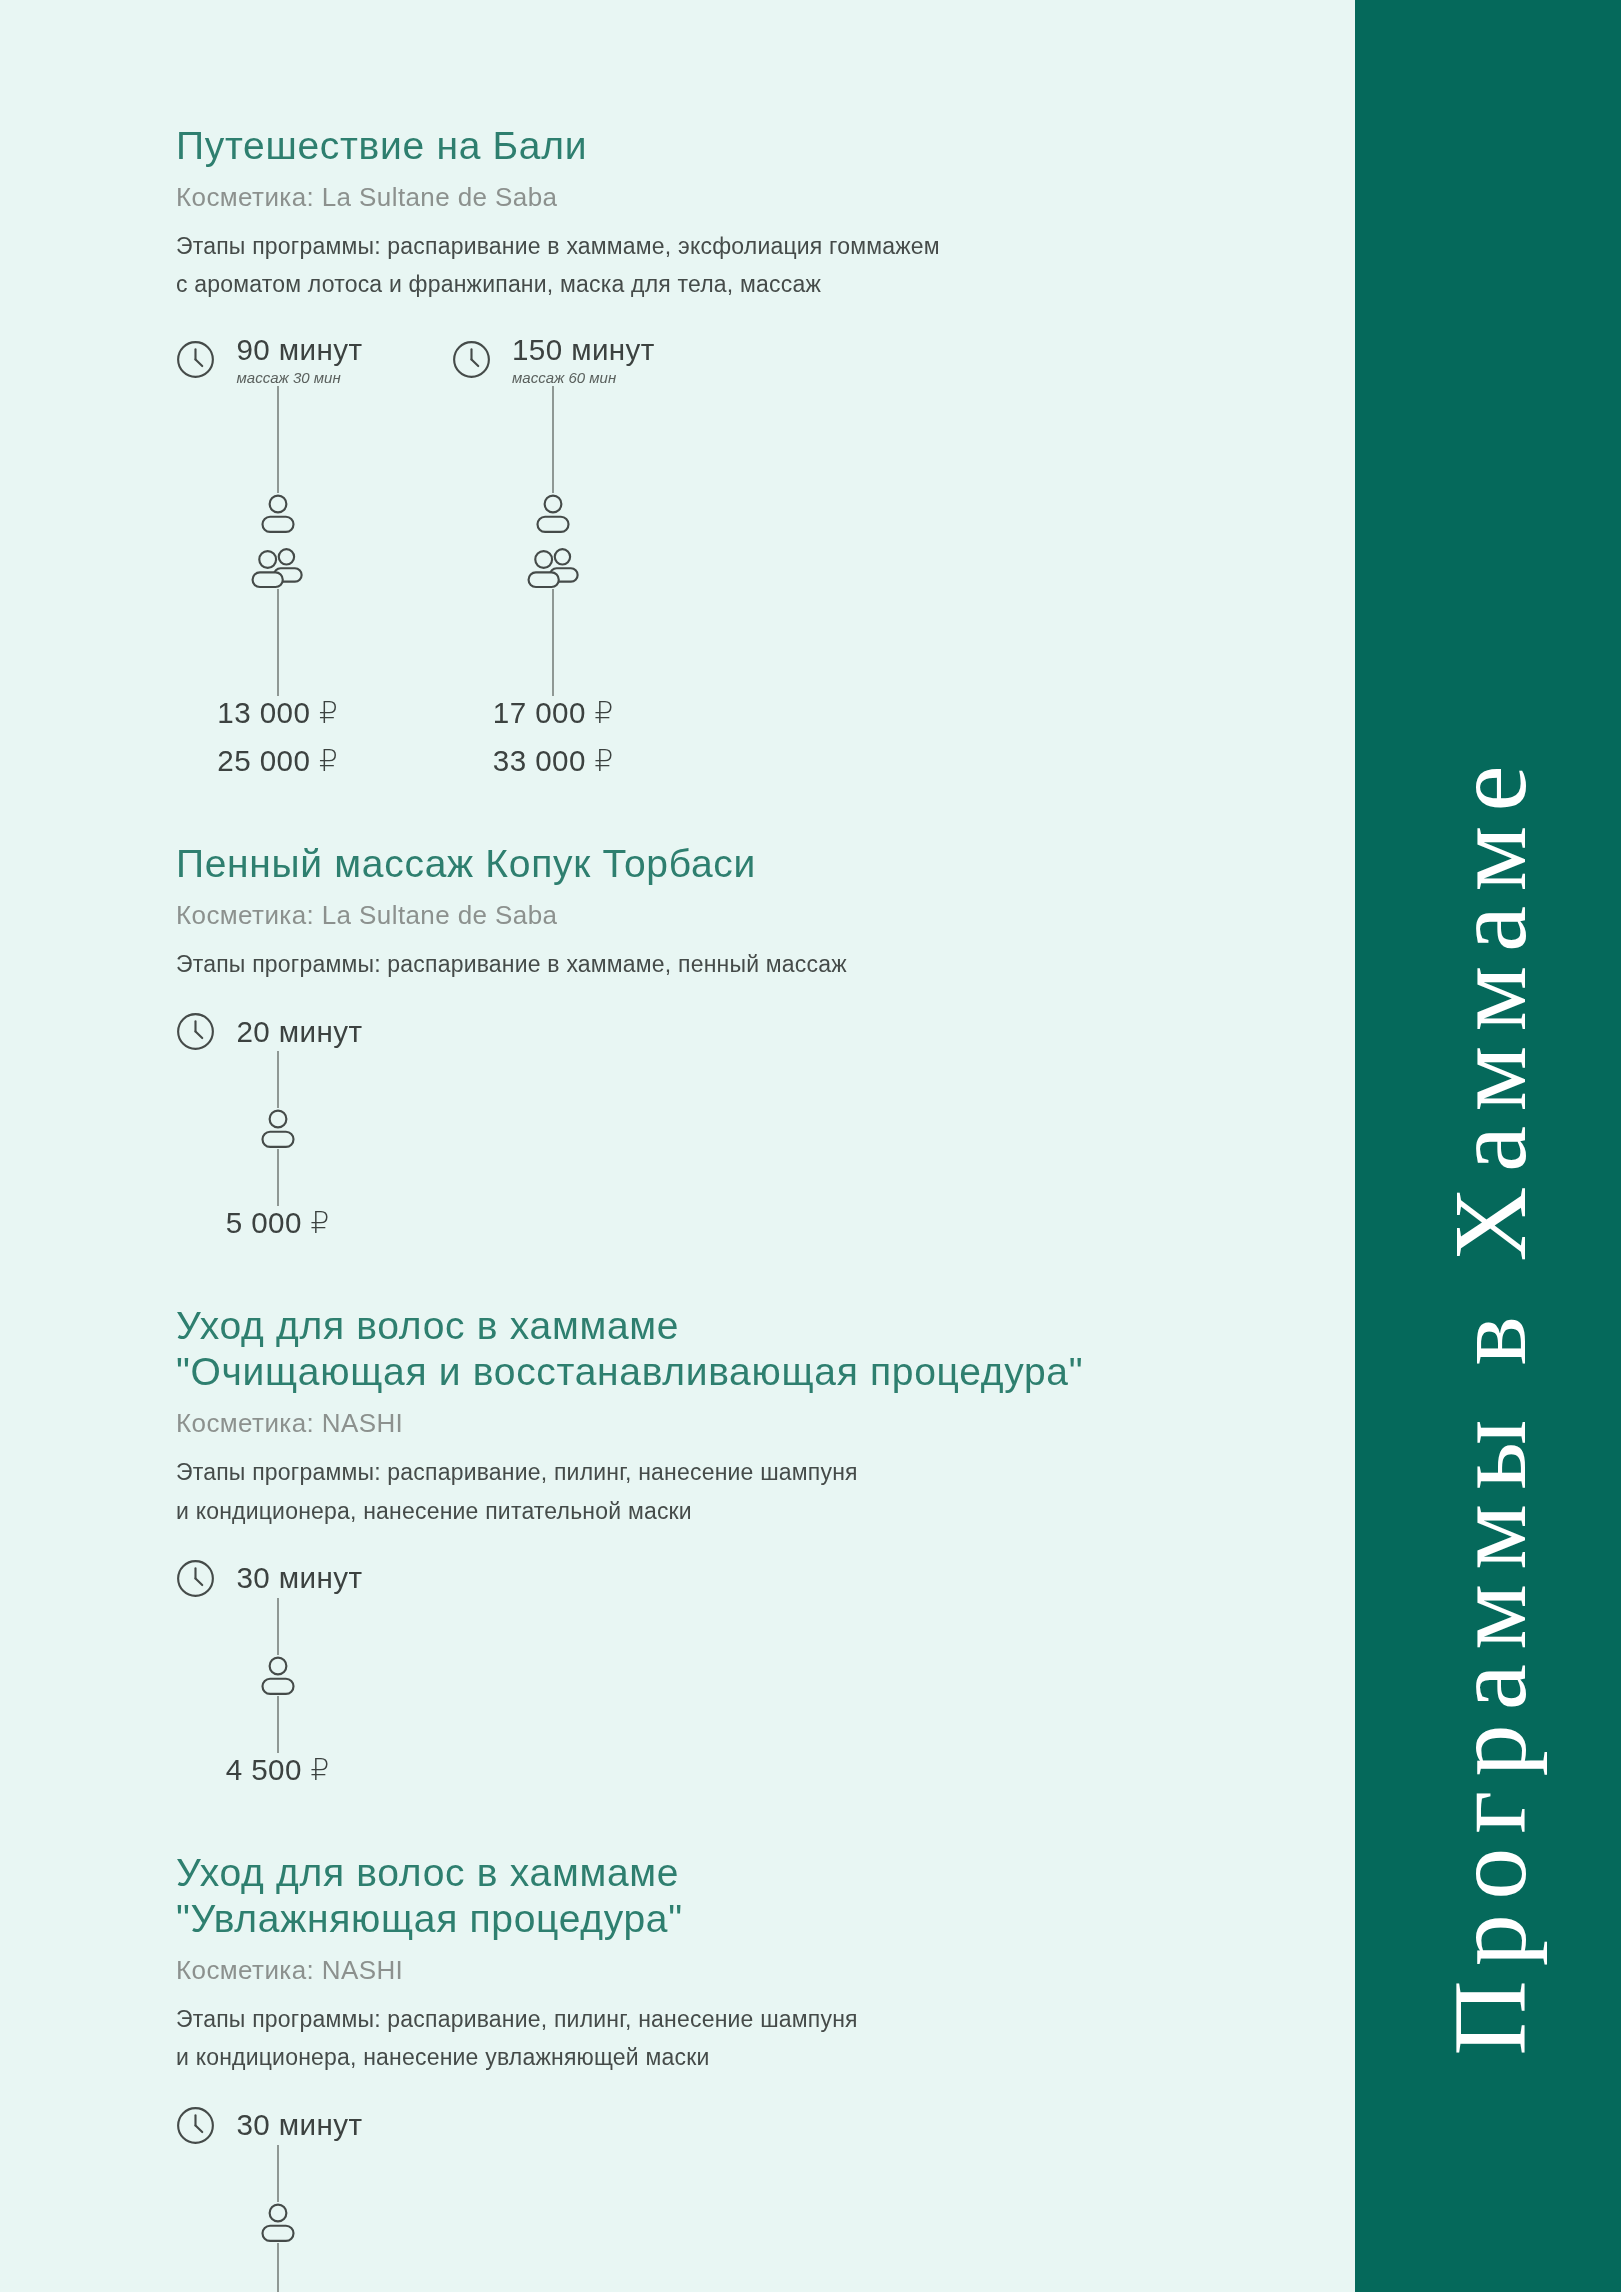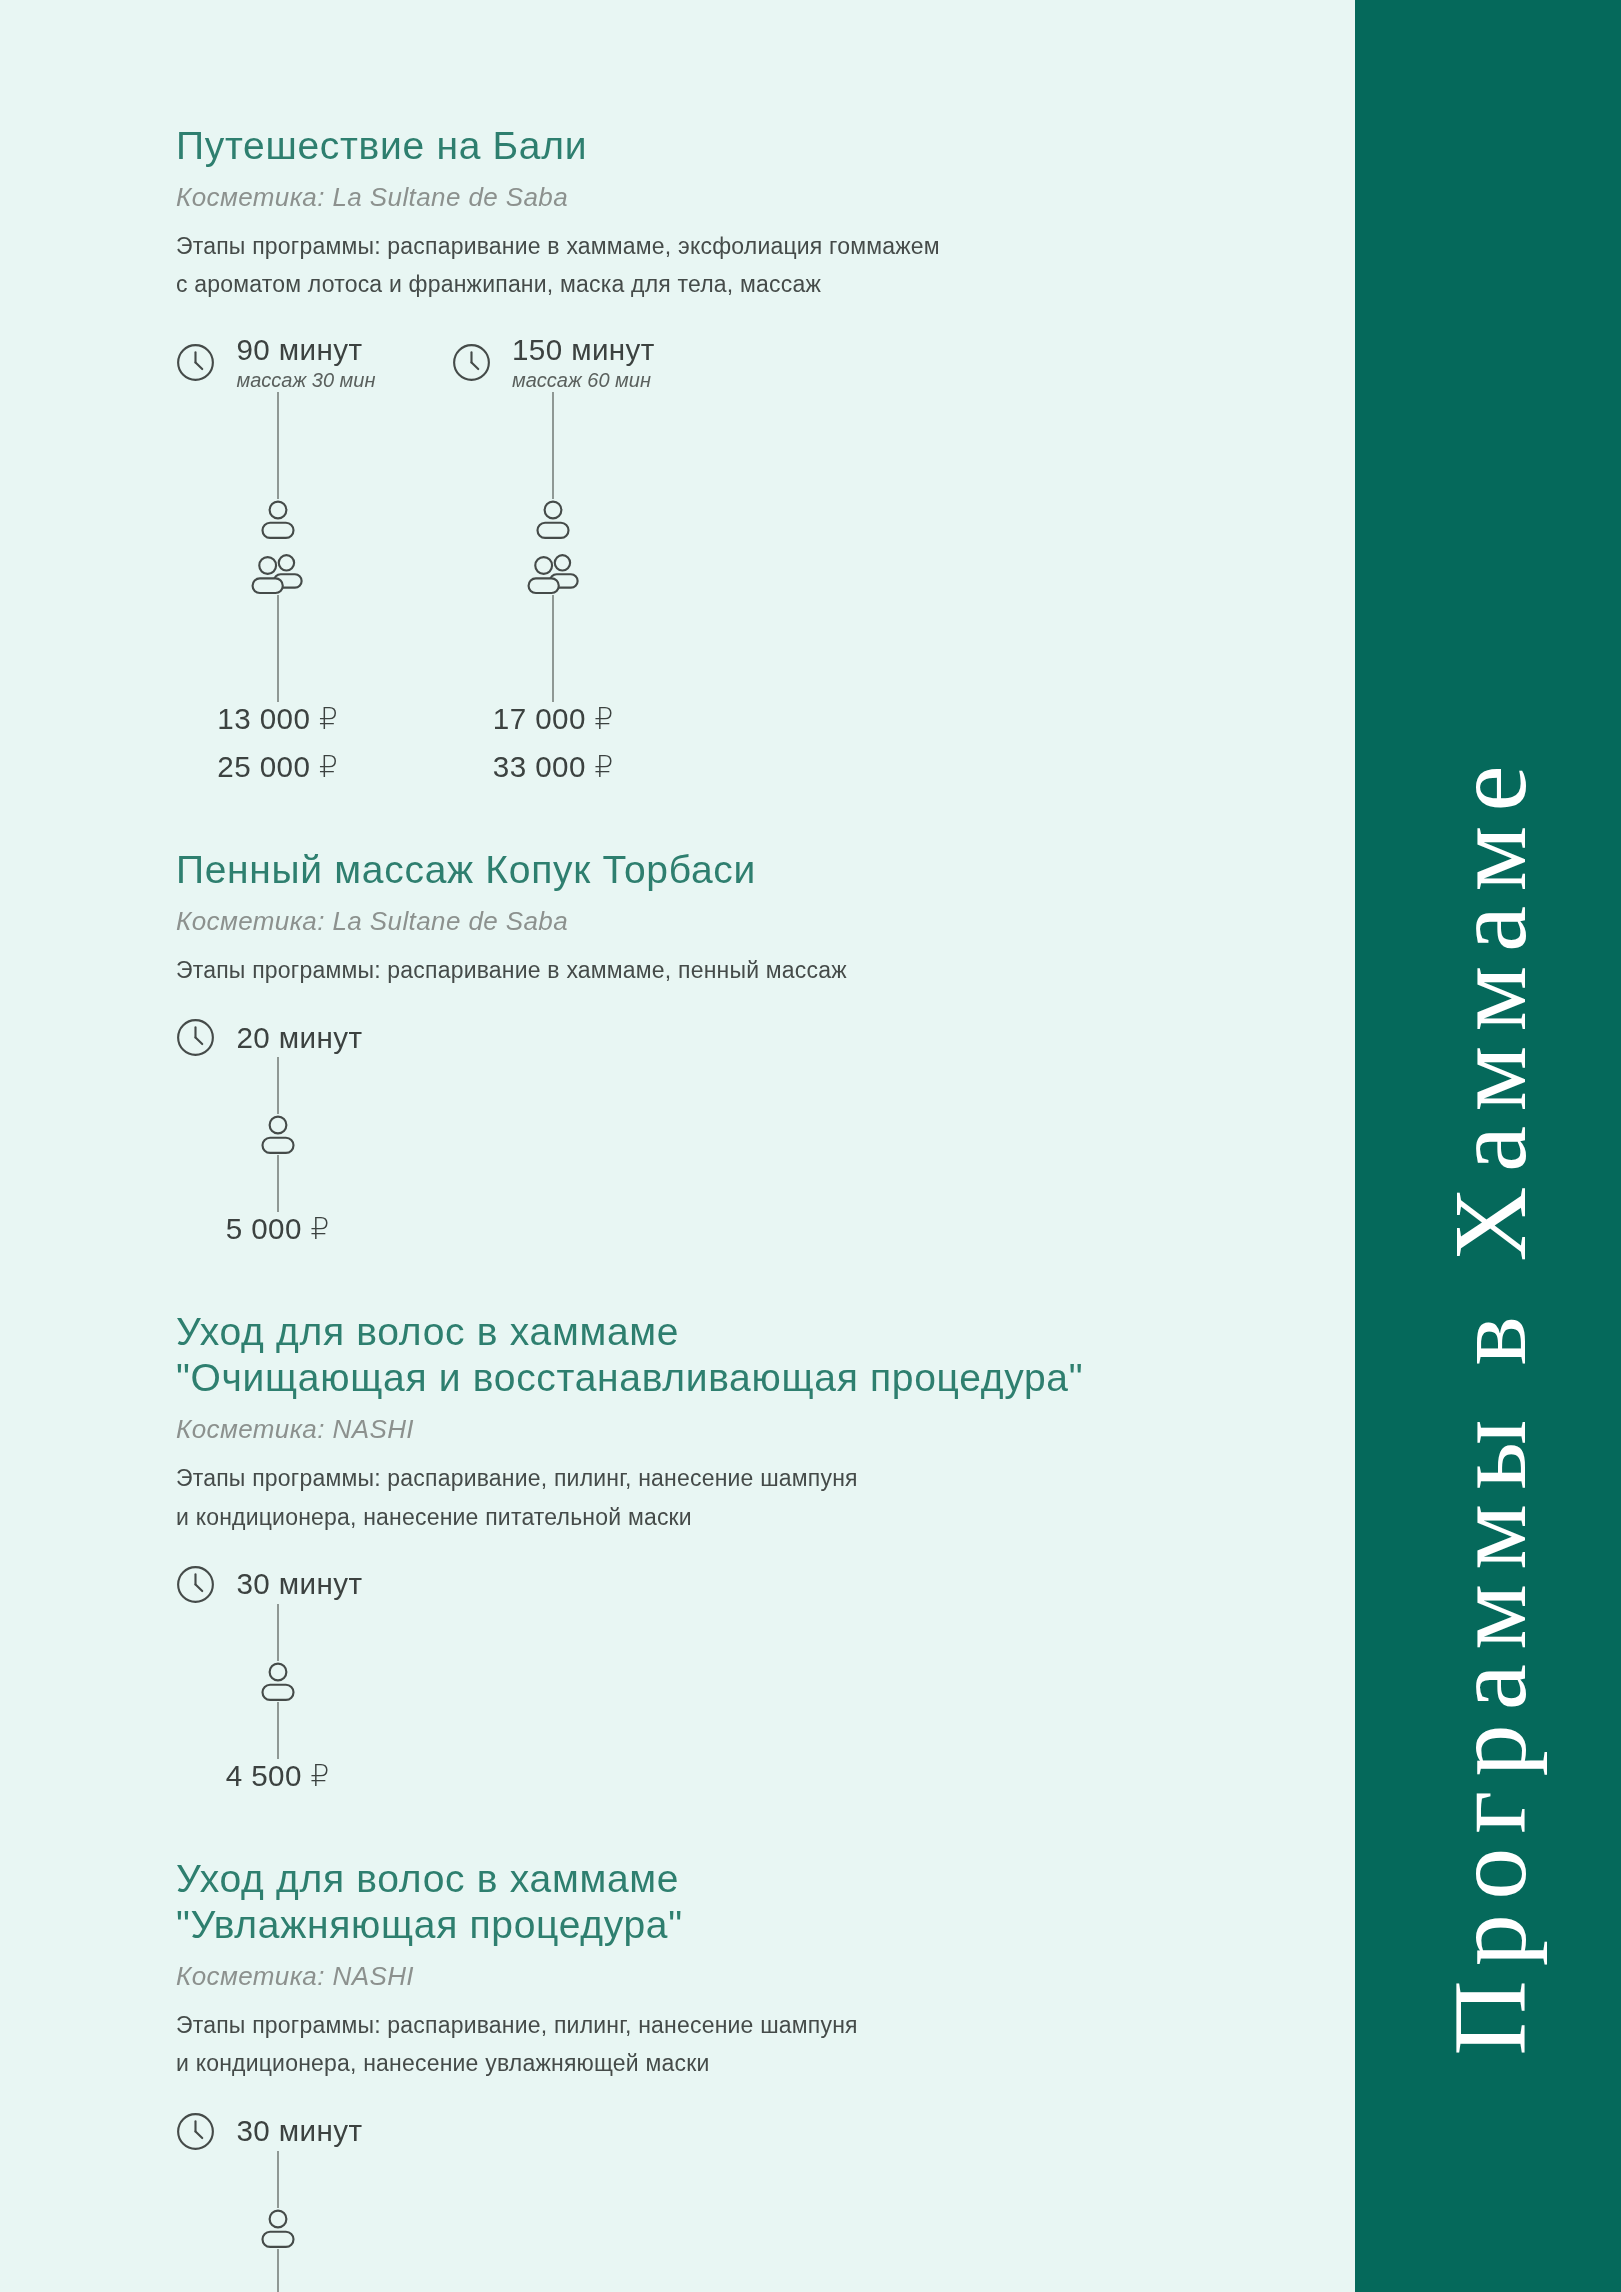--- a/index.html
+++ b/index.html
@@ -31,21 +31,20 @@
     font-weight: 300;
     line-height: 1.18;
     letter-spacing: 0.7px;
     color: #2e7f6f;
     white-space: pre-line;
   }
 
   .cosmetics {
     margin: 0 0 14.3px 0;
     font-size: 26px;
-    font-style: italic;
     font-weight: 300;
     color: #8c918e;
     letter-spacing: 0.4px;
   }
 
   .steps {
     margin: 0;
     font-size: 23px;
     font-weight: 300;
     color: #454b49;
@@ -66,21 +65,21 @@
   .duration-block { display: flex; align-items: center; gap: 21.5px; }
   .duration-text { min-width: 143px; }
   .duration {
     font-size: 29.6px;
     font-weight: 300;
     color: #3c4240;
     letter-spacing: 0.4px;
   }
   .duration-note {
     margin-top: 2.7px;
-    font-size: 20px;
+    font-size: 15px;
     font-style: italic;
     font-weight: 300;
     color: #5a605d;
   }
 
   .v-divider {
     width: 1.8px;
     background: #8f9894;
     margin: 0 32px;
     flex: 0 0 auto;

